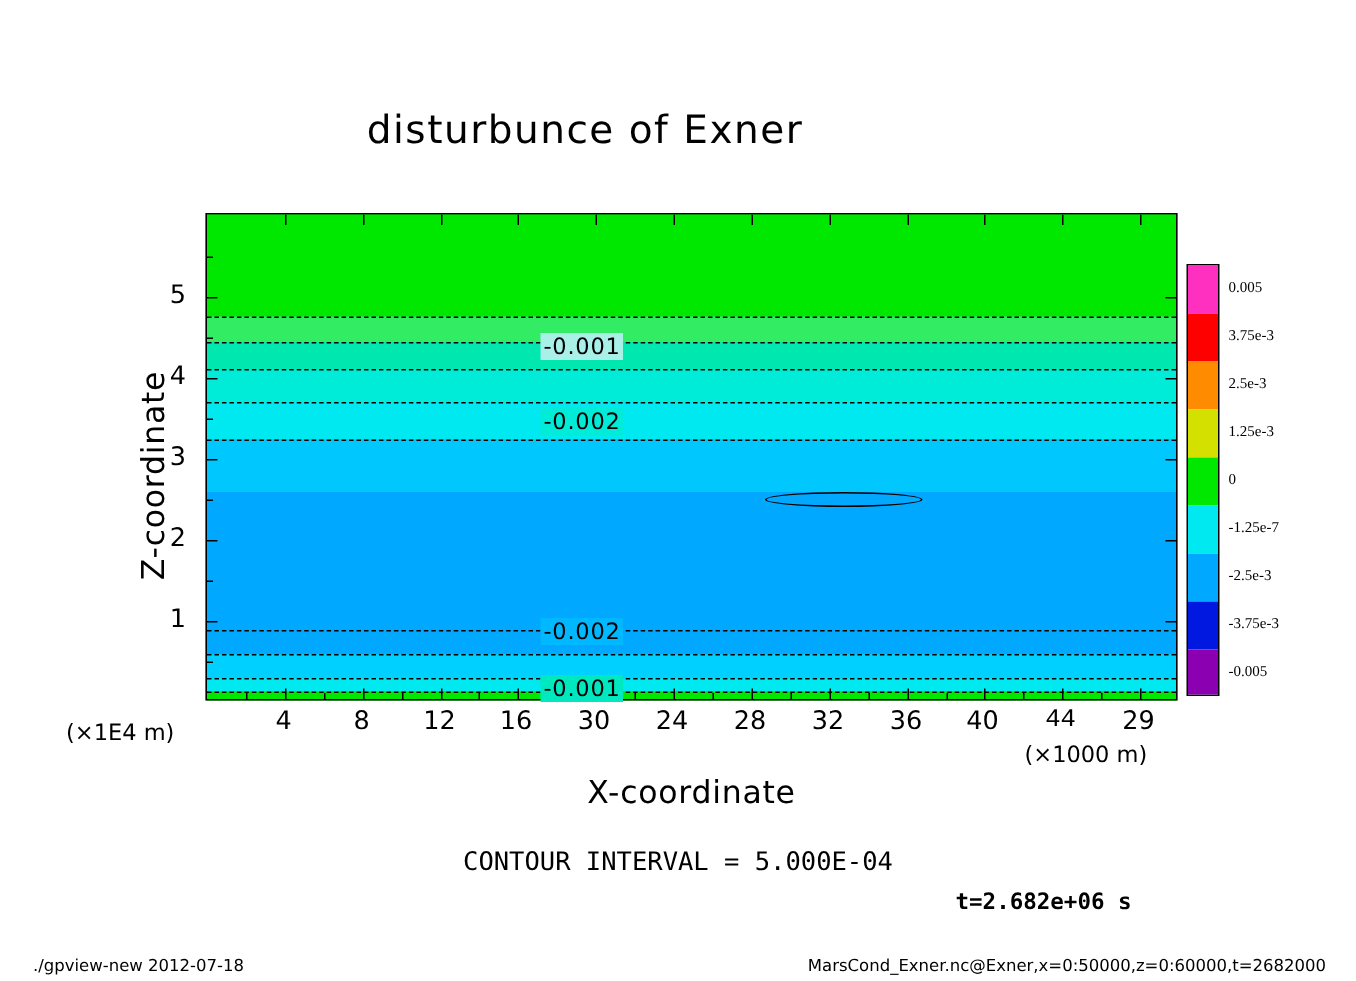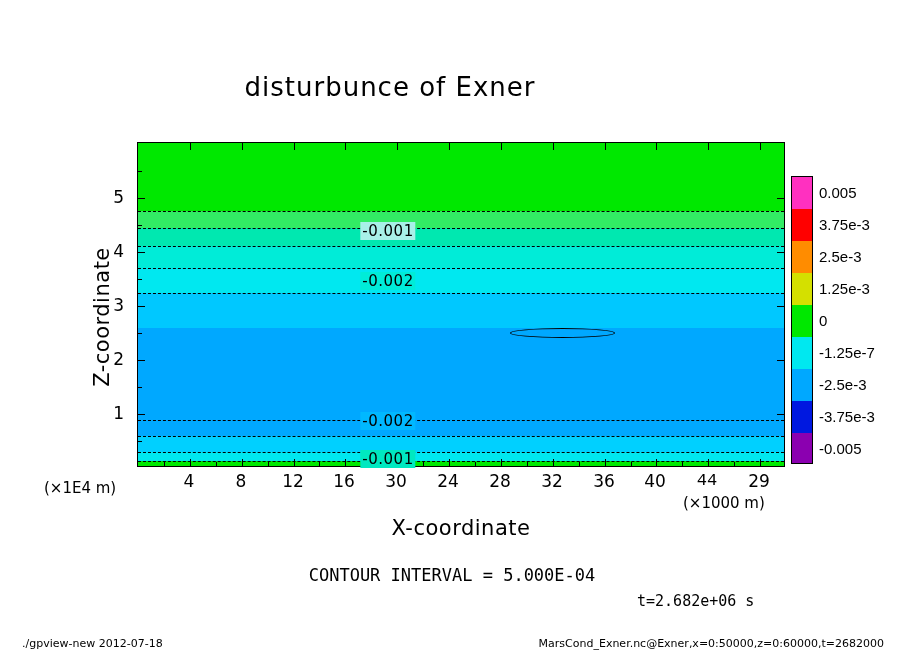--- a/index.html
+++ b/index.html
@@ -109,37 +109,38 @@
     left: 791px; top: 176px;
     width: 22px; height: 288px;
     border: 1.2px solid #000;
     box-sizing: border-box;
     overflow: hidden;
   }
   #colorbar .cb-seg { width: 100%; }
   .cb-label {
     position: absolute;
     left: 819px;
-    font-size: 15px;
+    font-size: 10px;
     transform: translateY(-50%);
     white-space: nowrap;
-    font-family: Liberation Sans, sans-serif;
+    font-family: Liberation Serif, serif;
   }
 
   #contour-interval {
     left: 0; top: 565px; width: 904px;
     text-align: center;
     font-size: 17px;
     font-family: "DejaVu Sans Mono", monospace;
     letter-spacing: 0px;
   }
   #time-label {
     left: 637px; top: 592px;
     font-size: 15px;
     font-family: "DejaVu Sans Mono", monospace;
+    font-weight: bold;
   }
   #footer-left {
     left: 22px; top: 637px;
     font-size: 11px;
     font-family: "DejaVu Sans", sans-serif;
   }
   #footer-right {
     right: 20px; top: 637px;
     font-size: 11px;
     font-family: "DejaVu Sans", sans-serif;

